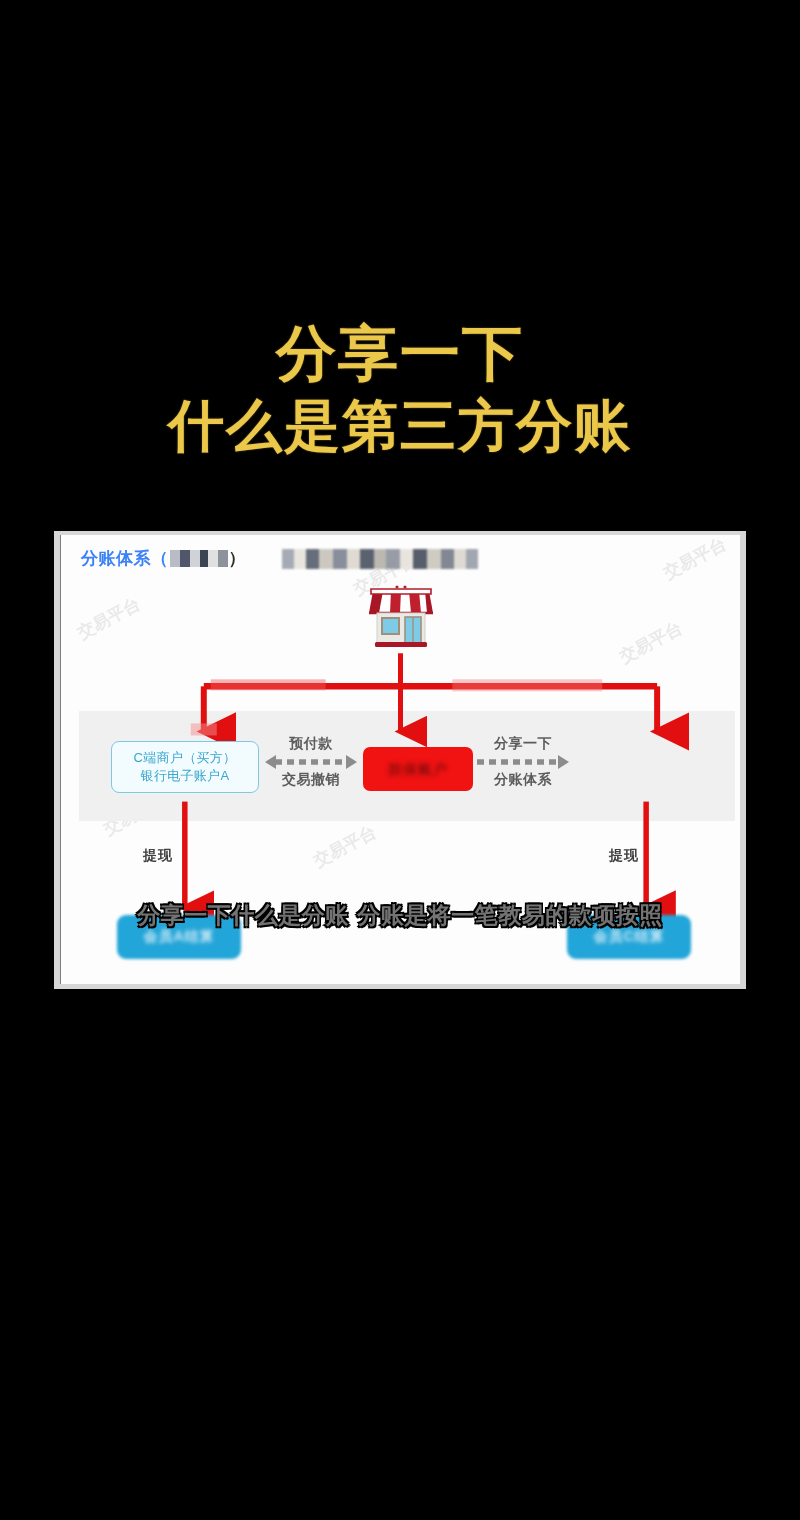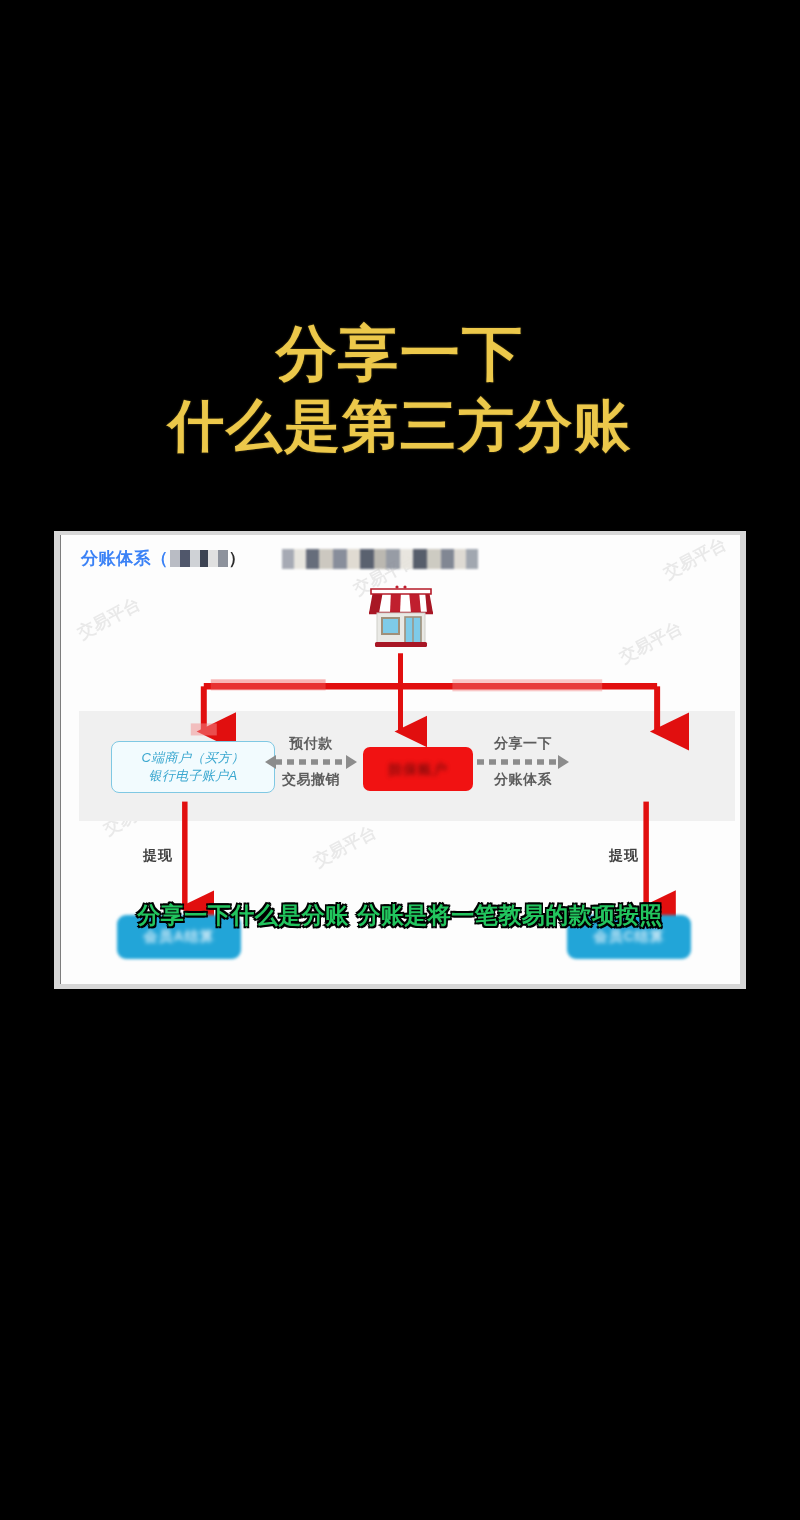--- a/index.html
+++ b/index.html
@@ -154,21 +154,21 @@
     font-size: 13px;
   }
   .node-account {
     background: #f2fbfe;
     border: 1.3px solid #7fc8e3;
     border-radius: 8px;
     color: #3aa7cf;
     padding: 7px 6px 8px 6px;
     letter-spacing: 0.3px;
   }
-  #node-buyer  { left: 50px;  top: 206px; width: 164px; font-style: italic; }
+  #node-buyer  { left: 50px;  top: 206px; width: 148px; }
   #node-seller { left: 508px; top: 206px; width: 156px; }
 
   #node-escrow {
     left: 302px; top: 212px; width: 110px; height: 44px;
     background: #f11212;
     border-radius: 7px;
     display: flex; align-items: center; justify-content: center;
   }
   #node-escrow-label {
     color: #7a0b0b;
@@ -226,21 +226,21 @@
   #settle-left  { left: 56px;  top: 380px; }
   #settle-right { left: 506px; top: 380px; }
 
   
   #caption {
     position: absolute;
     left: 84px;
     top: 898px;
     width: 632px;
     text-align: center;
-    color: #22c55e;
+    color: #737373;
     font-size: 23px;
     font-weight: bold;
     line-height: 1.55;
     letter-spacing: 0.5px;
     -webkit-text-stroke: 2.4px #000;
     paint-order: stroke fill;
     text-shadow:
       -1.6px -1.6px 0 #000, 1.6px -1.6px 0 #000,
       -1.6px  1.6px 0 #000, 1.6px  1.6px 0 #000;
     font-family: "DejaVu Sans", "Liberation Sans", sans-serif;

